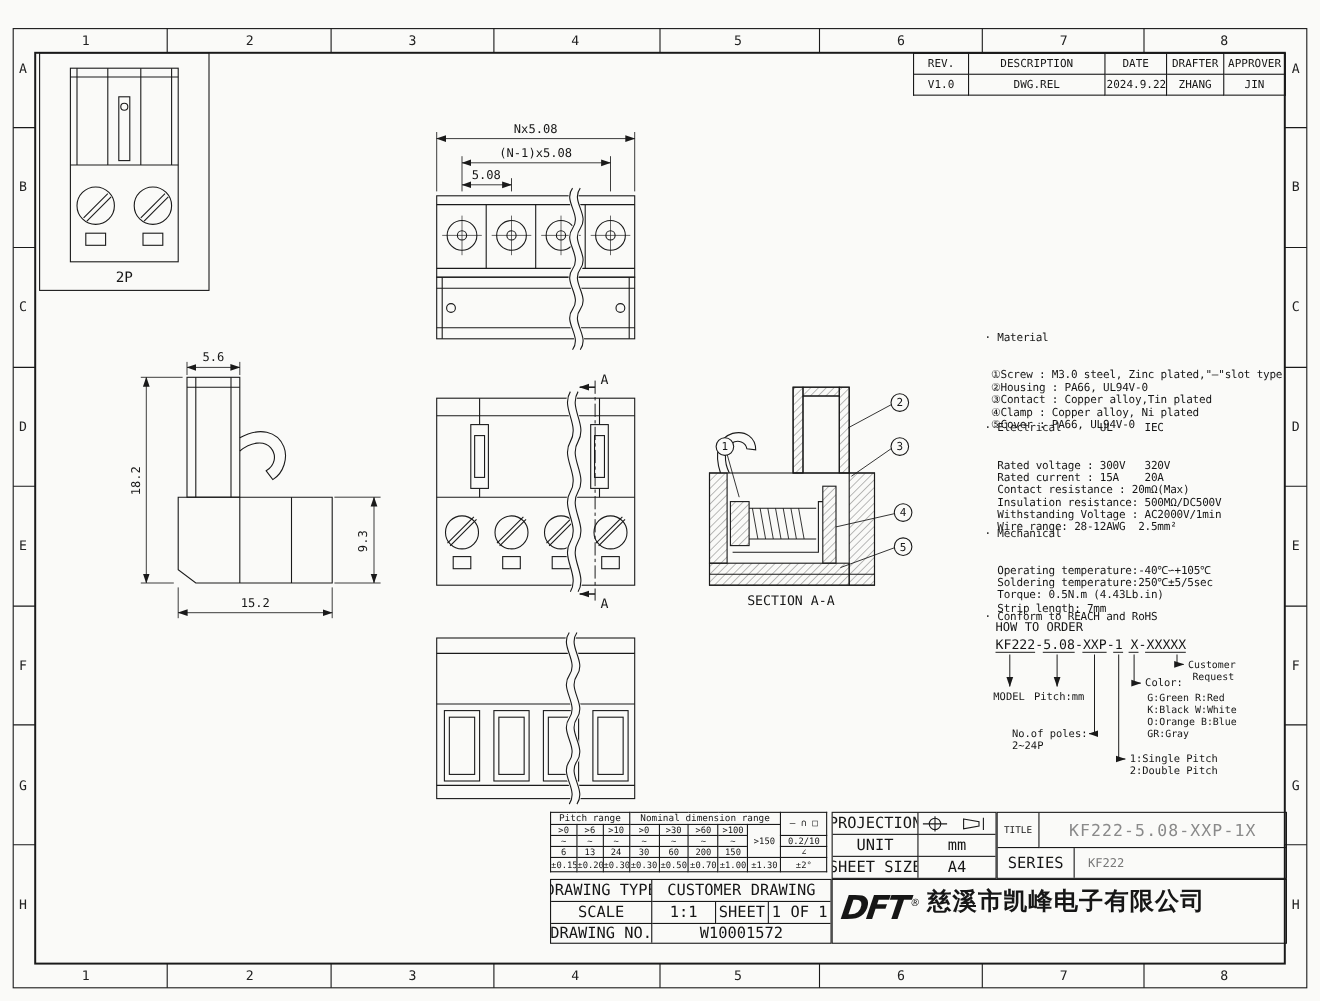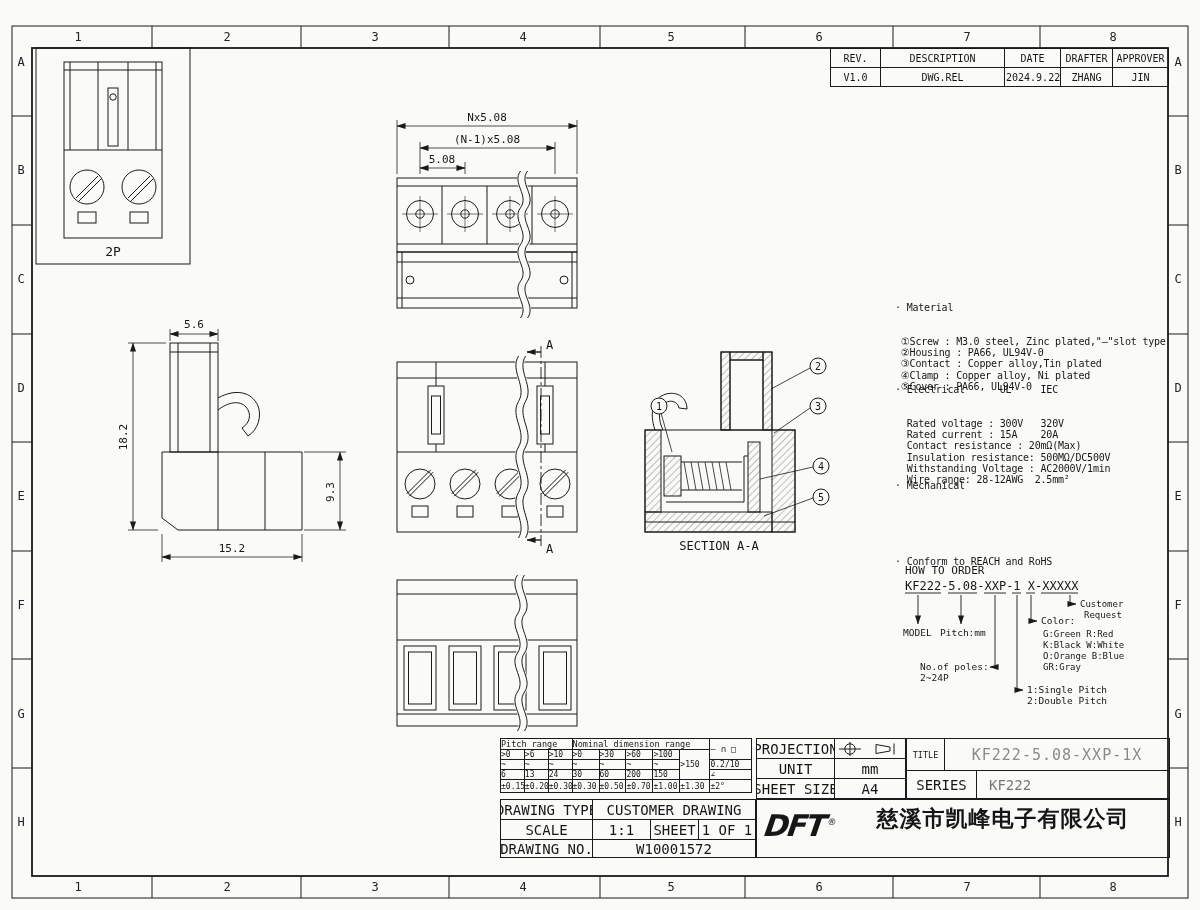--- a/index.html
+++ b/index.html
@@ -12,38 +12,38 @@
   .st10{font-size:10px}.st9{font-size:9.5px}.st8{font-size:9px}
   .grid-label{position:absolute;width:16px;height:16px;line-height:16px;text-align:center;
               font-size:12px;color:#222}
   .rev-table{position:absolute;left:830px;top:48px;border-collapse:collapse;table-layout:fixed;width:338px}
   .rev-table td{border:1px solid #1a1a1a;font-size:10px;text-align:center;height:19px;
                 padding:0 1px;white-space:nowrap;overflow:hidden}
   .spec-block{position:absolute;white-space:pre;font-size:10px;line-height:11.2px;letter-spacing:-0.2px}
   .spec-block div{white-space:pre}
   .tol-wrap{position:absolute;left:500px;top:738px;width:256px;height:61px}
   #tol-table{border-collapse:collapse;table-layout:fixed;width:252px}
-  #tol-table td{border:1px solid #1a1a1a;font-size:8px;padding:0;
+  #tol-table td{border:1px solid #1a1a1a;font-size:8px;text-align:center;padding:0;
                 white-space:nowrap;overflow:hidden}
   #tol-table tr:nth-child(1) td{height:11px;font-size:8.5px}
   #tol-table tr:nth-child(2) td{height:10px}
   #tol-table tr:nth-child(3) td{height:9px}
   #tol-table tr:nth-child(4) td{height:10px}
   #tol-table tr:nth-child(5) td{height:13px}
   .block{position:absolute;border:1px solid #1a1a1a;background:transparent}
   .cell{display:flex;align-items:center;justify-content:center;font-size:14px;
         overflow:hidden;white-space:nowrap}
   .br{border-right:1px solid #1a1a1a}.bb{border-bottom:1px solid #1a1a1a}
   .title-val{font-size:15px;color:#8a8a8a;letter-spacing:1px}
-  .series-val{color:#777;font-size:14px;justify-content:flex-start;padding-left:12px}
+  .series-val{color:#777;font-size:11px;justify-content:flex-start;padding-left:12px}
   .logo{position:absolute;left:8px;top:8px;font-family:"DejaVu Sans",sans-serif;
         font-style:italic;font-weight:900;font-size:30px;letter-spacing:-2px;transform:skewX(-8deg)}
   .reg{font-size:9px;vertical-align:super;font-style:normal;font-weight:400;letter-spacing:0;margin-left:2px}
   .cn{position:absolute;left:86px;right:6px;top:4px;font-family:"Liberation Sans",sans-serif;
-      font-weight:bold;font-size:22px;text-align:center;letter-spacing:1px}
+      font-weight:bold;font-size:22px;text-align:left;letter-spacing:1px}
   .en{position:absolute;left:86px;right:6px;top:35px;font-family:"Liberation Sans",sans-serif;
       font-weight:bold;font-size:13px;text-align:center}
 </style>
 </head>
 <body>
 
 <div class="page">
 
 <svg id="cad" class="layer" width="1200" height="910" viewBox="0 0 1200 910">
   <defs>
@@ -363,20 +363,21 @@
 <div class="spec-block" style="left:895px;top:280px">
   <div>· Material</div>
   <div><div> ①Screw : M3.0 steel, Zinc plated,"—"slot type</div><div> ②Housing : PA66, UL94V-0</div><div> ③Contact : Copper alloy,Tin plated</div><div> ④Clamp : Copper alloy, Ni plated</div><div> ⑤Cover : PA66, UL94V-0</div></div>
 </div>
 <div class="spec-block" style="left:895px;top:362px">
   <div>· Electrical      UL     IEC</div>
   <div><div>  Rated voltage : 300V   320V</div><div>  Rated current : 15A    20A</div><div>  Contact resistance : 20mΩ(Max)</div><div>  Insulation resistance: 500MΩ/DC500V</div><div>  Withstanding Voltage : AC2000V/1min</div><div>  Wire range: 28-12AWG  2.5mm²</div></div>
 </div>
 <div class="spec-block" style="left:895px;top:458px">
   <div>· Mechanical</div>
+  <div><div>  Operating temperature:-40℃∽+105℃</div><div>  Soldering temperature:250℃±5/5sec</div><div>  Torque: 0.5N.m (4.43Lb.in)</div><div>  Strip length: 7mm</div></div>
 </div>
 <div class="spec-block" style="left:895px;top:534px">
   <div>· Conform to REACH and RoHS</div>
 </div>
 
 <div class="tol-wrap">
   <table id="tol-table">
         <colgroup>
           <col style="width: 23px;">
           <col style="width: 23px;">

